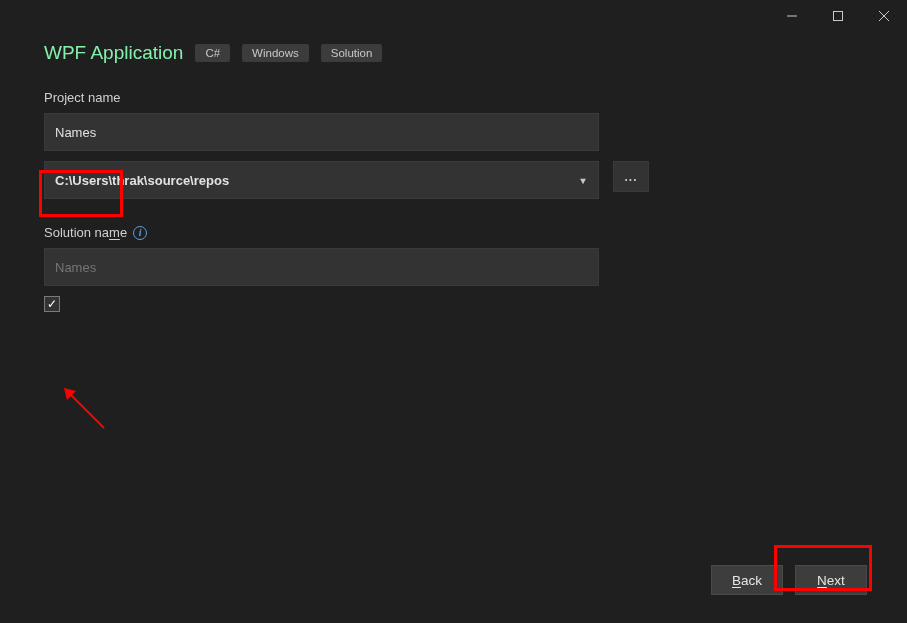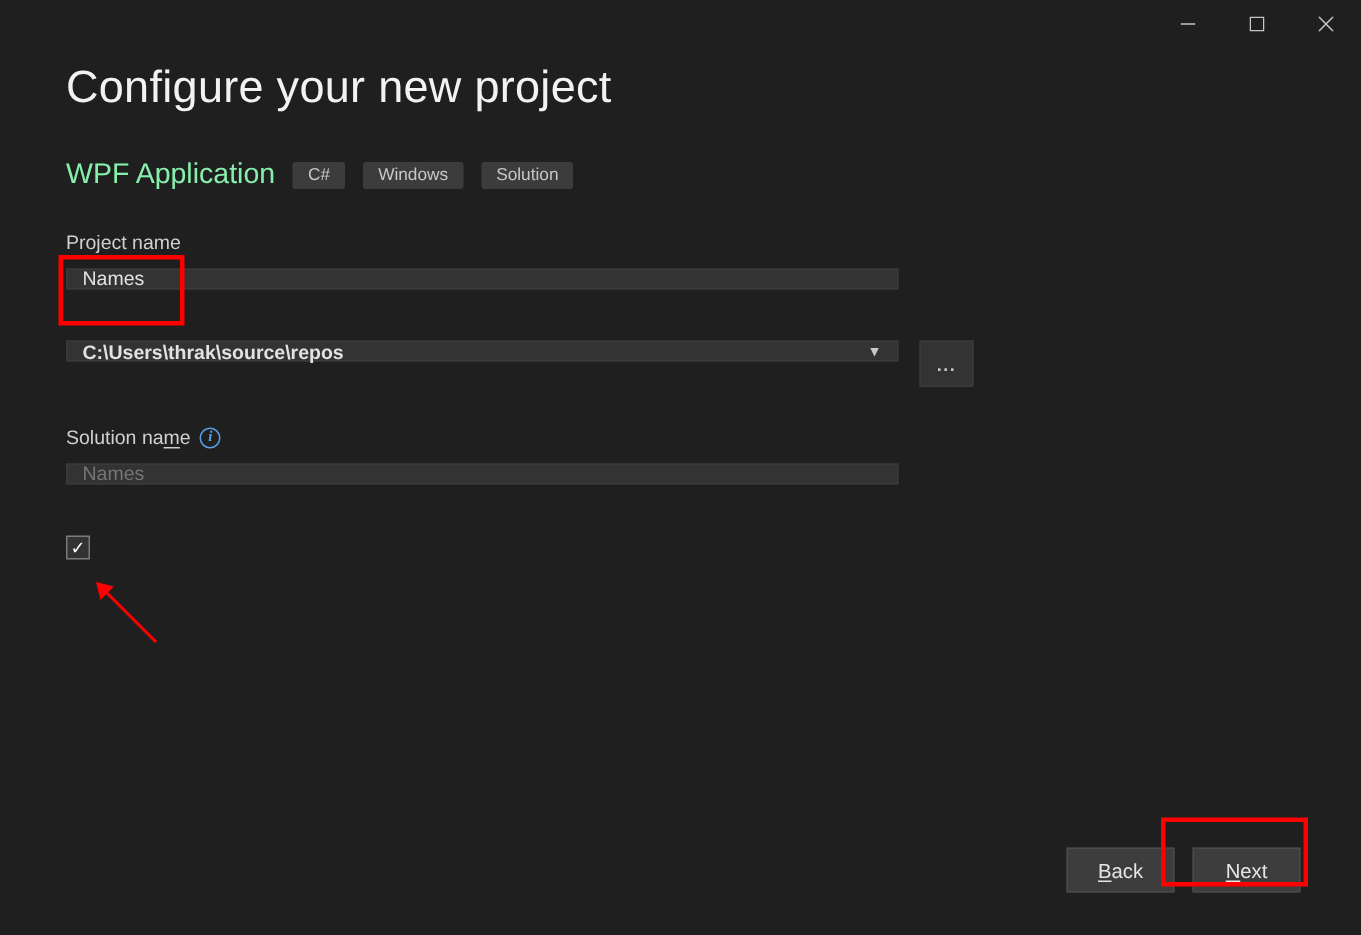--- a/index.html
+++ b/index.html
@@ -45,29 +45,29 @@
     padding: 3px 10px;
     border-radius: 2px;
   }
   .field-label {
     font-size: 13px;
     color: #d0d0d0;
     margin-bottom: 8px;
     display: flex; align-items: center; gap: 6px;
   }
   .text-input, .combo {
-    width: 555px; height: 14px;
+    width: 555px; height: 38px;
     background: #333333;
     border: 1px solid #3a3a3a;
     color: #e2e2e2;
     font-size: 13px;
     padding: 0 10px;
   }
   .text-input.disabled { color: #7a7a7a; }
-  .field-row { margin-bottom: 32px; }
+  .field-row { margin-bottom: 10px; }
   .combo-row {
     display: flex; gap: 14px; align-items: stretch;
     margin-bottom: 26px;
     font-weight: bold;
   }
   .combo {
     position: relative;
     display: flex; align-items: center;
     justify-content: space-between;
     padding-right: 6px;
@@ -145,21 +145,20 @@
   </div>
   <div class="winbtn">
     <svg width="10" height="10" viewBox="0 0 10 10">
         <line x1="0" y1="0" x2="10" y2="10" stroke="#c8c8c8" stroke-width="1"></line>
         <line x1="10" y1="0" x2="0" y2="10" stroke="#c8c8c8" stroke-width="1"></line>
       </svg>
   </div>
 </div>
 
 <div class="content">
-  <h1>Configure your new project</h1>
 
   <div class="template-row">
     <span class="template-name">WPF Application</span>
     <span class="tag">C#</span>
     <span class="tag">Windows</span>
     <span class="tag">Solution</span>
   </div>
 
   <div class="field-row">
     <div class="field-label">Project name</div>

